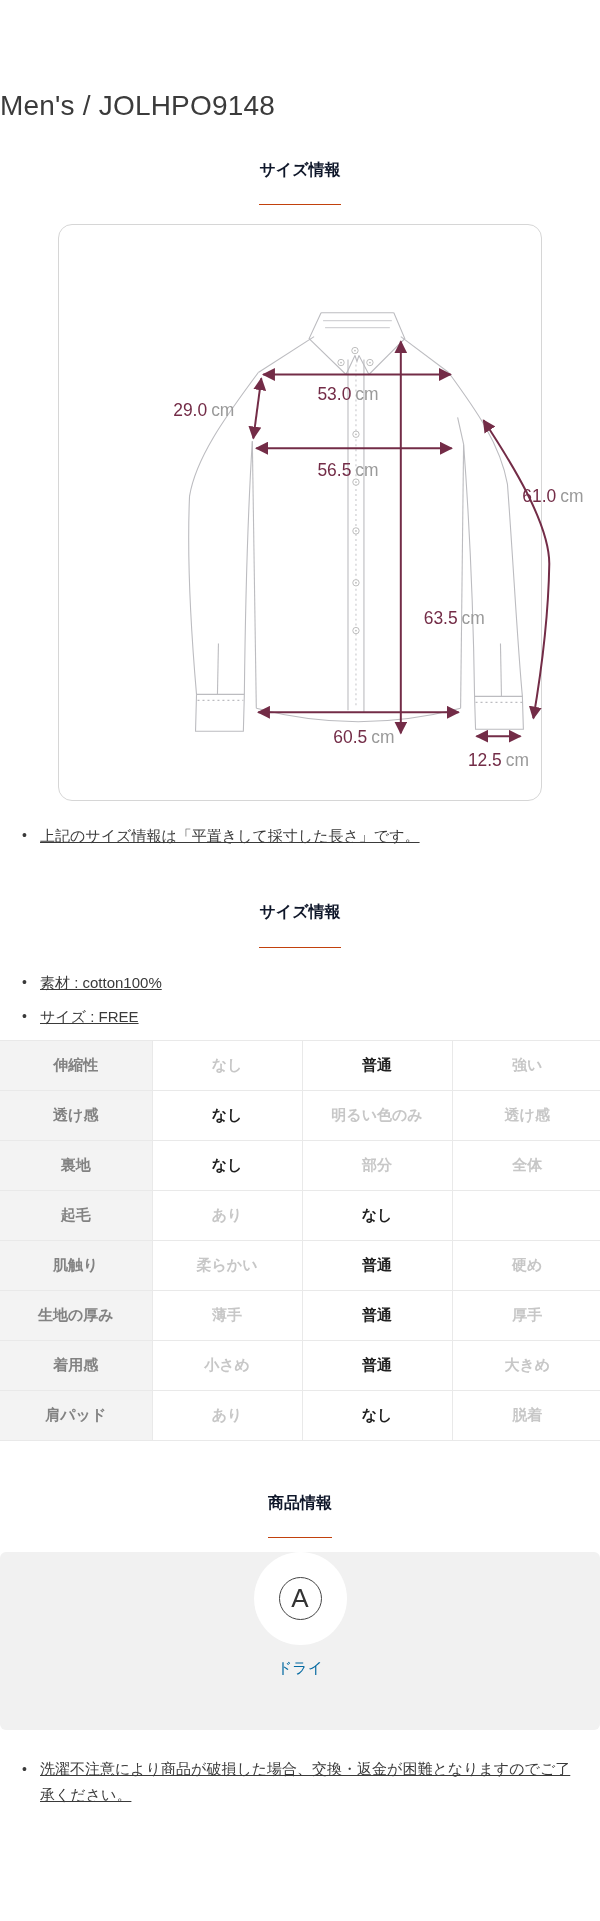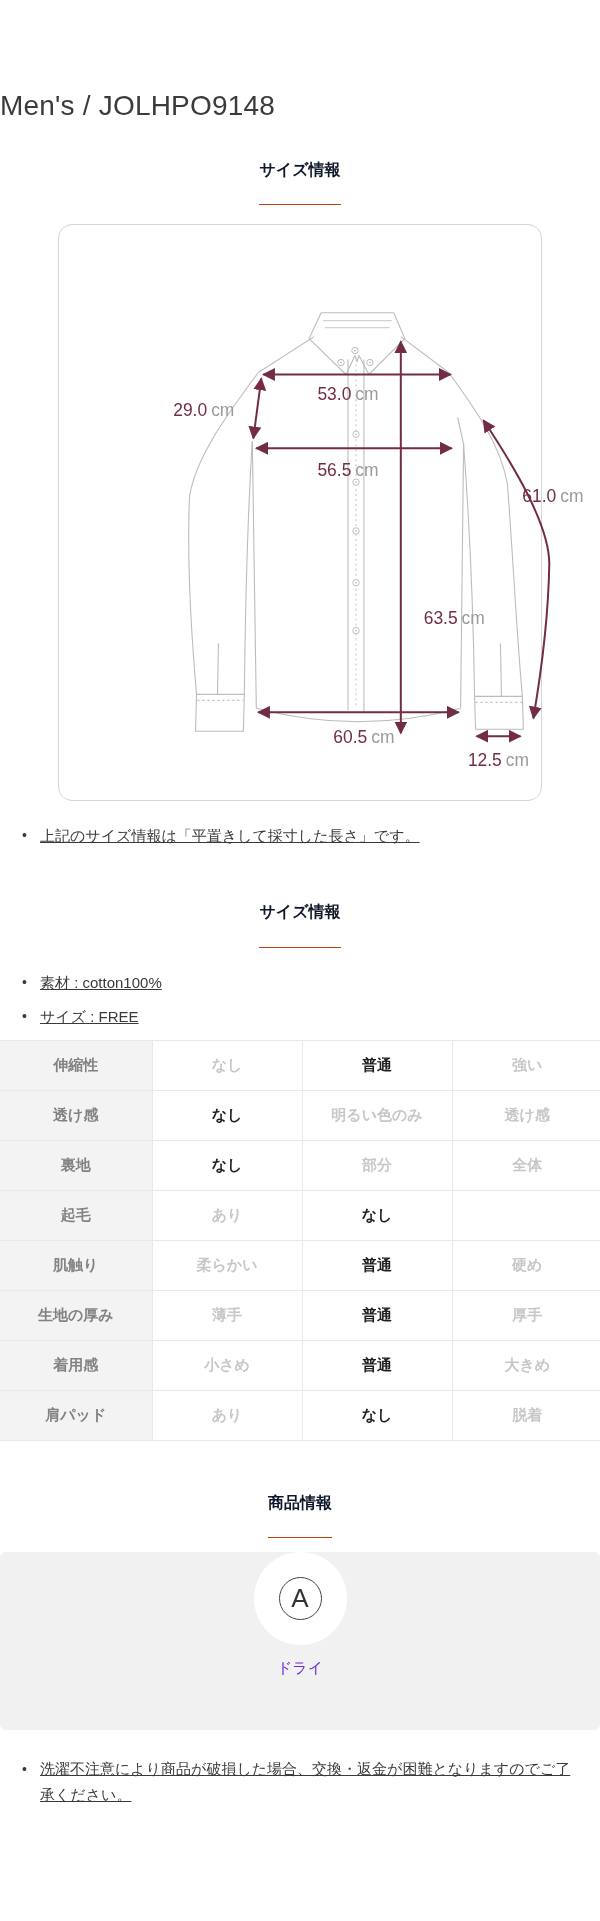--- a/index.html
+++ b/index.html
@@ -79,21 +79,21 @@
   .care-circle {
     width:93px; height:93px; margin:12px auto 0; background:#ffffff;
     border-radius:50%; display:flex; align-items:center; justify-content:center;
   }
   .care-symbol {
     width:43px; height:43px; border:1.5px solid #454545; border-radius:50%;
     display:flex; align-items:center; justify-content:center;
     font-size:26px; color:#333333; line-height:1;
   }
   .care-label {
-    margin-top:11px; font-size:15px; line-height:24px; color:#6d28d9;
+    margin-top:11px; font-size:15px; line-height:24px; color:#0369a1;
   }
 </style>
 </head>
 <body>
 
 <div class="page">
 
   <h1 class="title">Men's / JOLHPO9148</h1>
 
   <div class="sec-head s1">

